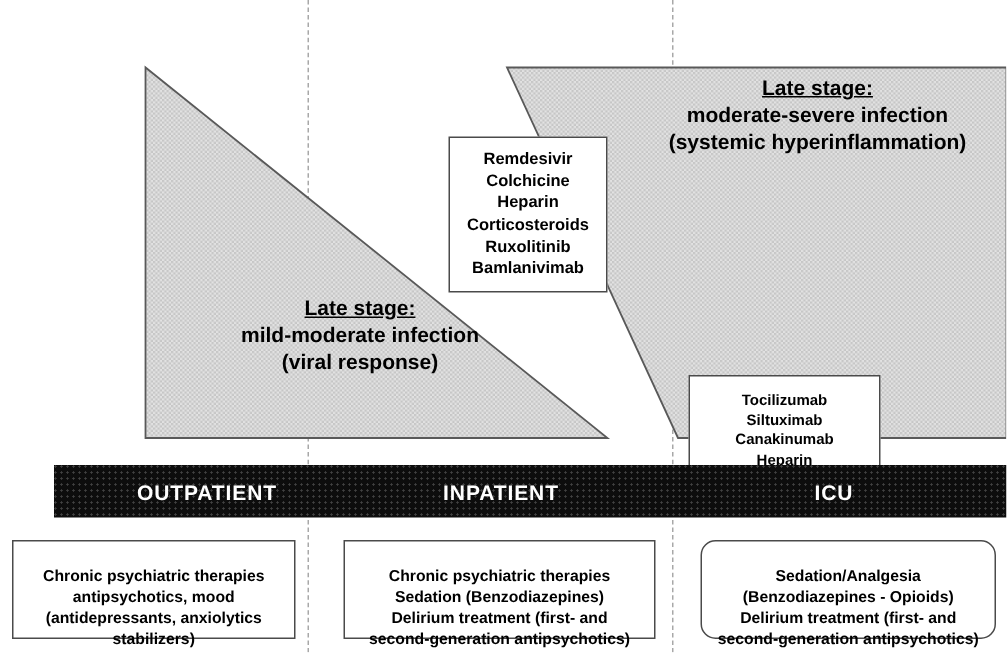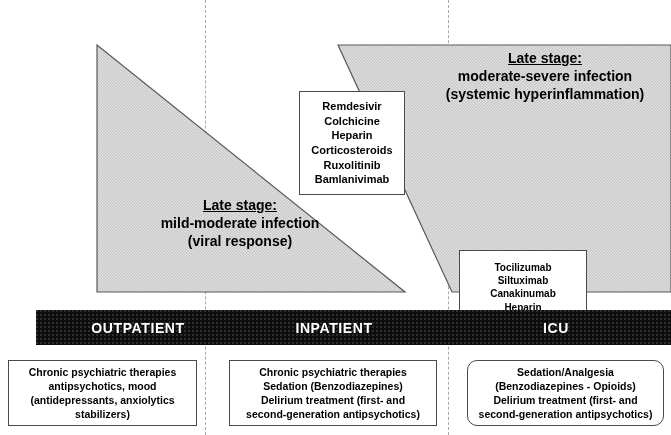--- a/index.html
+++ b/index.html
@@ -121,21 +121,20 @@
     border: 1px solid #4a4a4a;
     background: #ffffff;
     color: #000000;
     font-weight: bold;
     text-align: center;
     line-height: 1.34;
     font-size: 10.5px;
     display: flex;
     flex-direction: column;
     align-items: center;
-    justify-content: center;
     padding: 16px 6px;
   }
   #bottom-outpatient { left: 8px;   top: 360px; width: 189px; height: 66px; }
   #bottom-inpatient  { left: 229px; top: 360px; width: 208px; height: 66px; }
   #bottom-icu        { left: 467px; top: 360px; width: 197px; height: 66px; border-radius: 10px; }
   .bottom-box .line { display: block; white-space: nowrap; }
 </style>
 </head>
 <body>
 

